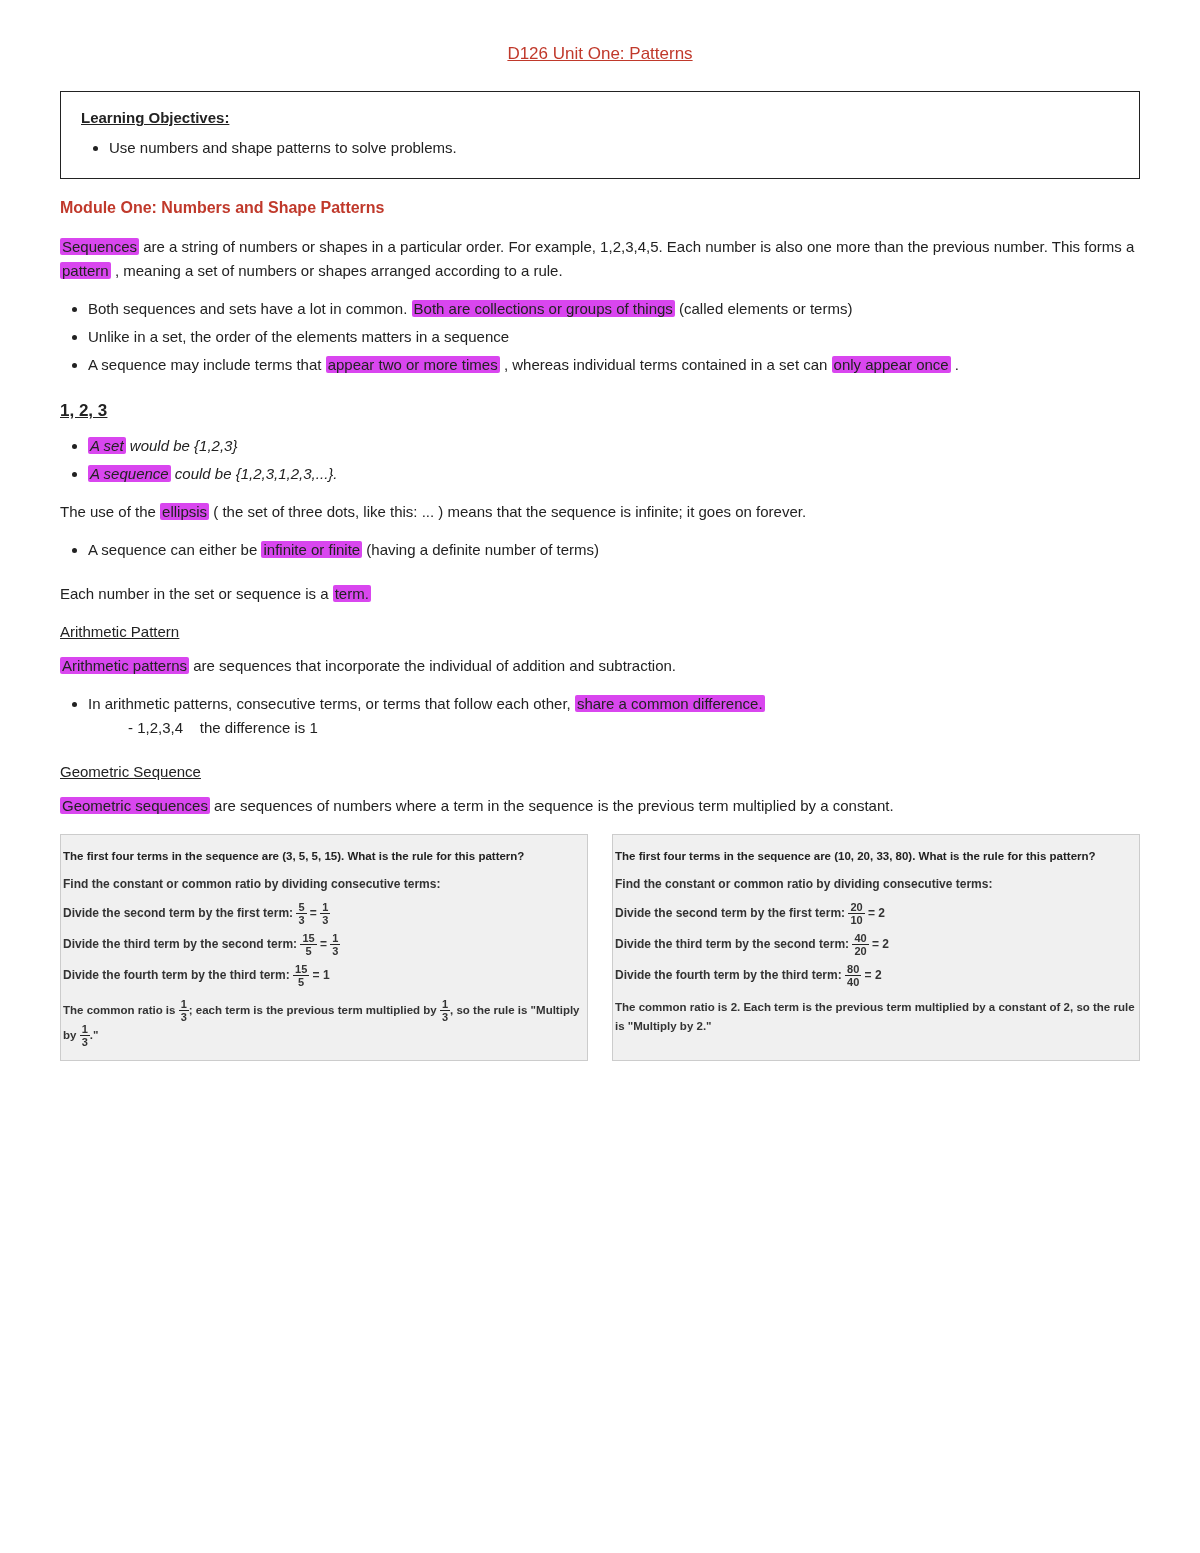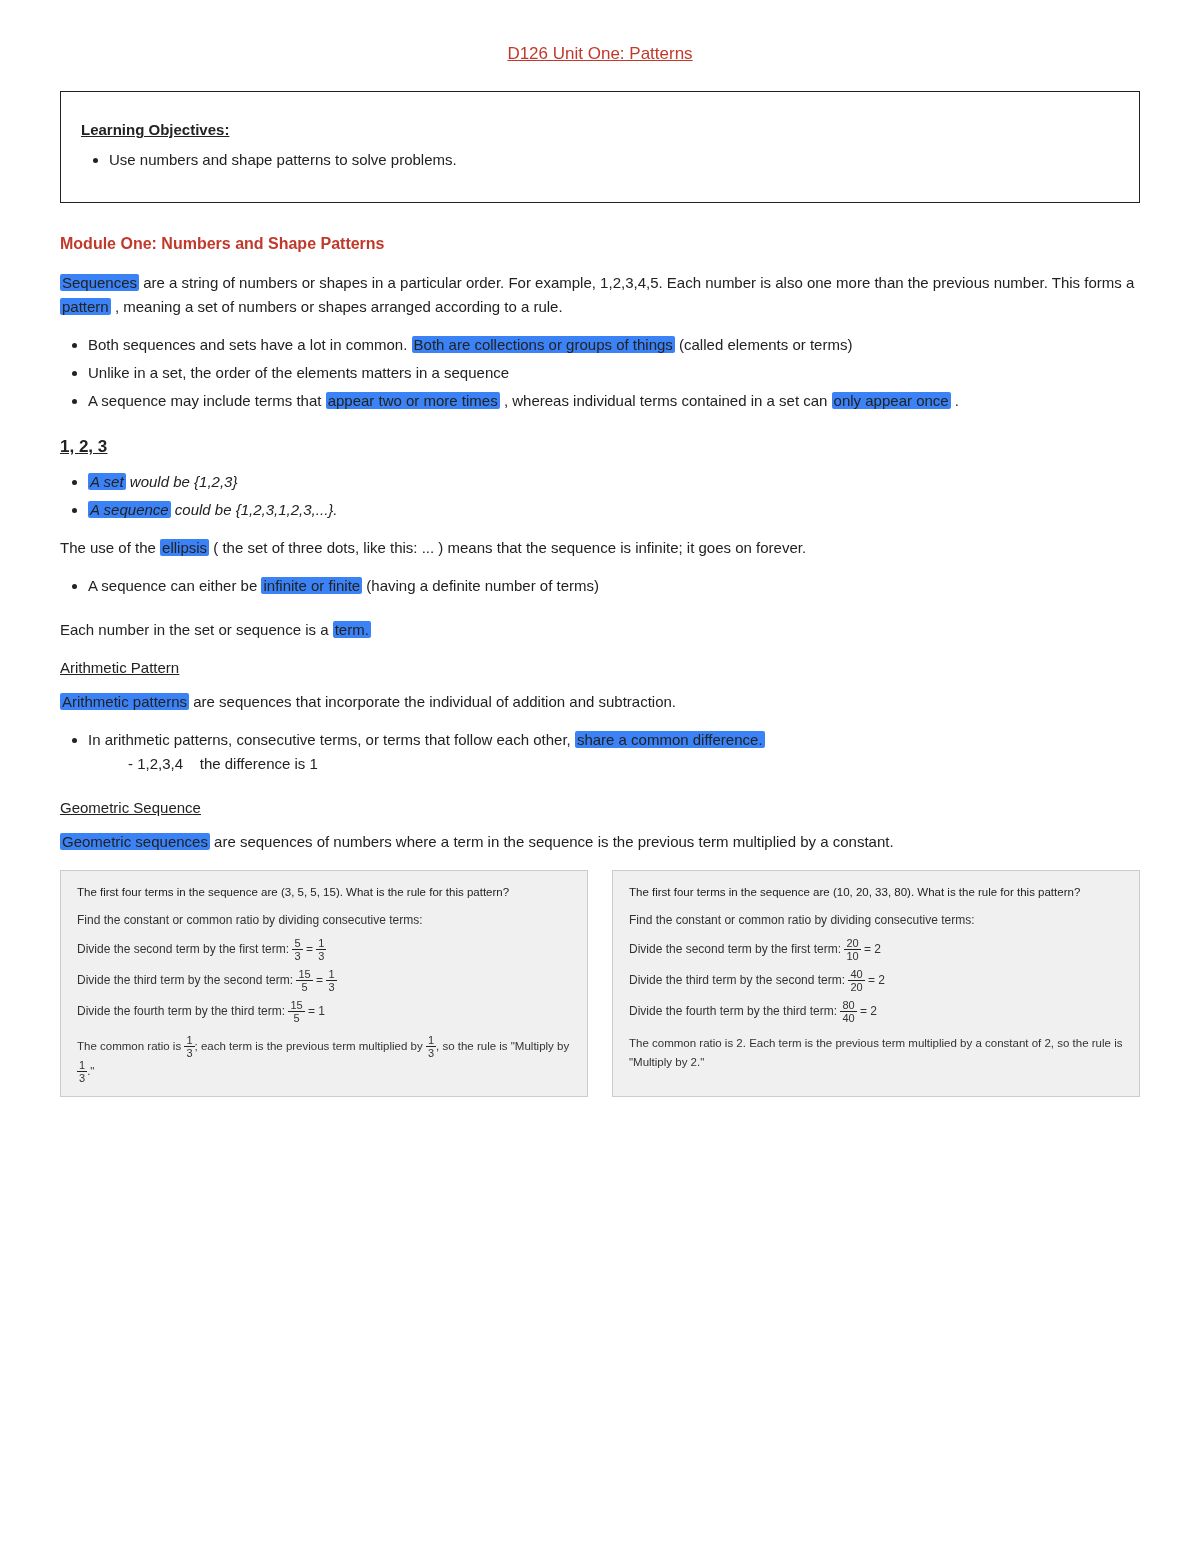--- a/index.html
+++ b/index.html
@@ -15,22 +15,22 @@
     .page-title {
       text-align: center;
       color: #c0392b;
       text-decoration: underline;
       font-size: 17px;
       font-weight: normal;
       margin-bottom: 24px;
     }
     .learning-objectives-box {
       border: 1.5px solid #222;
-      padding: 26px 20px;
-      margin-bottom: 28px;
+      padding: 14px 20px;
+      margin-bottom: 16px;
     }
     .learning-objectives-title {
       text-decoration: underline;
       font-weight: bold;
       margin-bottom: 6px;
     }
     .bullet-list {
       list-style: disc;
       margin-left: 28px;
     }
@@ -47,21 +47,21 @@
       text-decoration: underline;
       font-size: 15px;
       font-weight: normal;
       margin-bottom: 10px;
       margin-top: 4px;
     }
     .paragraph {
       margin-bottom: 14px;
     }
     .highlight-pink {
-      background-color: #3b82f6;
+      background-color: #d946ef;
       padding: 0 2px;
       border-radius: 2px;
     }
     .bold-underline {
       font-weight: bold;
       text-decoration: underline;
       font-size: 17px;
       margin: 16px 0 10px 0;
     }
     .sub-bullet {
@@ -76,23 +76,24 @@
     }
     .examples-row {
       display: flex;
       gap: 24px;
       margin-top: 16px;
     }
     .example-box {
       background: #f0f0f0;
       border: 1px solid #ccc;
       flex: 1;
-      padding: 12px 16px;
+      padding: 12px 2px;
       font-size: 12px;
       color: #333;
+      font-weight: bold;
     }
     .example-box .ex-header {
       font-size: 11.5px;
       margin-bottom: 10px;
       color: #222;
     }
     .example-box .ex-step {
       margin-bottom: 6px;
     }
     .example-box .ex-conclusion {

